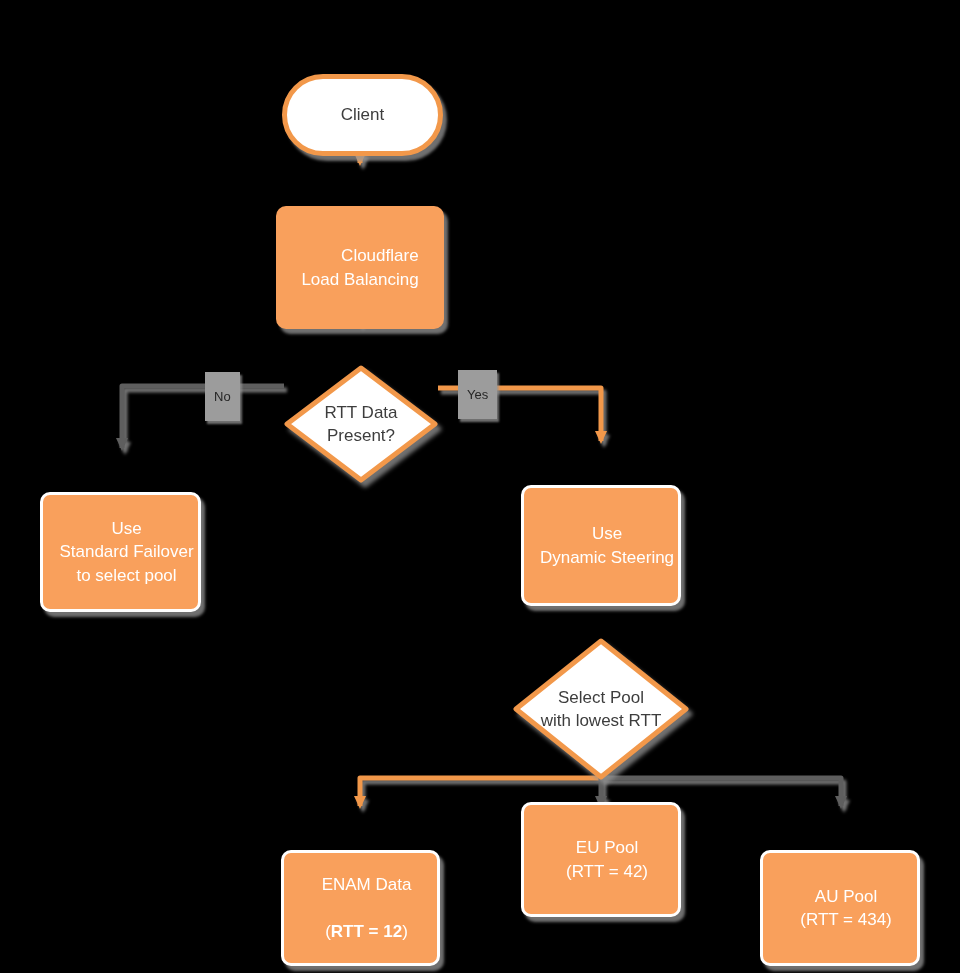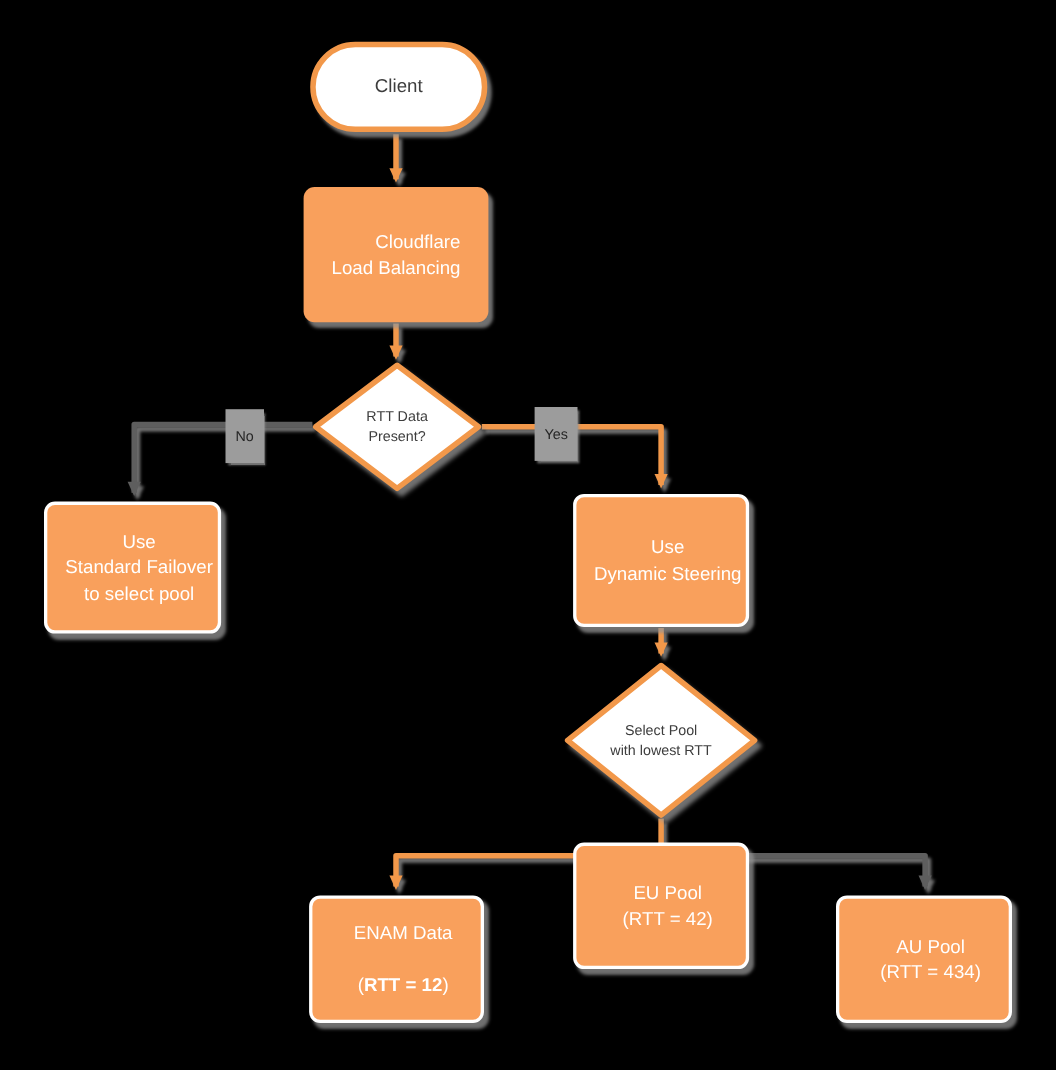--- a/index.html
+++ b/index.html
@@ -15,38 +15,38 @@
   }
   html,body{margin:0;padding:0;background:var(--background);}
   #canvas{
     position:relative;width:960px;height:973px;
     background:var(--background);
     font-family:"Liberation Sans",sans-serif;
     overflow:hidden;
   }
   .node{
     position:absolute;display:flex;align-items:center;justify-content:center;
-    text-align:center;box-sizing:border-box;
+    text-align:center;box-sizing:border-box;margin-top:36px;
   }
   .label{white-space:pre-line;line-height:1.38;}
   .proc{
     background:var(--orange-fill);color:var(--white-text);
     border-radius:10px;font-size:17px;
     box-shadow:4px 5px 3px var(--shadow);
   }
   .bordered{border:3px solid #FFFFFF;padding-left:12px;}
   .terminator{
     background:#FFFFFF;color:var(--dark-text);
     border:5px solid var(--orange-line);border-radius:42px;
     font-size:17px;box-shadow:4px 5px 3px var(--shadow);
   }
   .diamond{background:transparent;}
   .diamond svg{position:absolute;left:0;top:0;width:100%;height:100%;
     filter:drop-shadow(4px 5px 2px var(--shadow));}
-  .diamond .label{position:relative;color:var(--dark-text);font-size:13px;text-align:center;}
+  .diamond .label{position:relative;color:var(--dark-text);font-size:17px;text-align:center;}
   .diamond polygon{fill:#FFFFFF;stroke:var(--orange-line);stroke-width:5;stroke-linejoin:round;}
   #edges{
     position:absolute;left:0;top:0;width:960px;height:973px;
     filter:drop-shadow(3px 4px 1.5px var(--shadow));
   }
   #edges path.line{fill:none;stroke-width:5;stroke-linejoin:round;}
   .edge-orange{stroke:var(--orange-line);}
   .edge-gray{stroke:var(--gray-line);}
   .mk-orange{fill:var(--orange-line);}
   .mk-gray{fill:var(--gray-line);}
@@ -128,15 +128,15 @@
     <div class="label">EU Pool
 (RTT = 42)</div>
   </div>
 
   <div class="node proc bordered" style="left:760px;top:814px;width:160px;height:116px;">
     <div class="label">AU Pool
 (RTT = 434)</div>
   </div>
 
   <div class="edge-label" style="left:205px;top:372px;">No</div>
-  <div class="edge-label" style="left:486px;top:370px;">Yes</div>
+  <div class="edge-label" style="left:458px;top:370px;">Yes</div>
 
 </div>
 
 </body></html>

